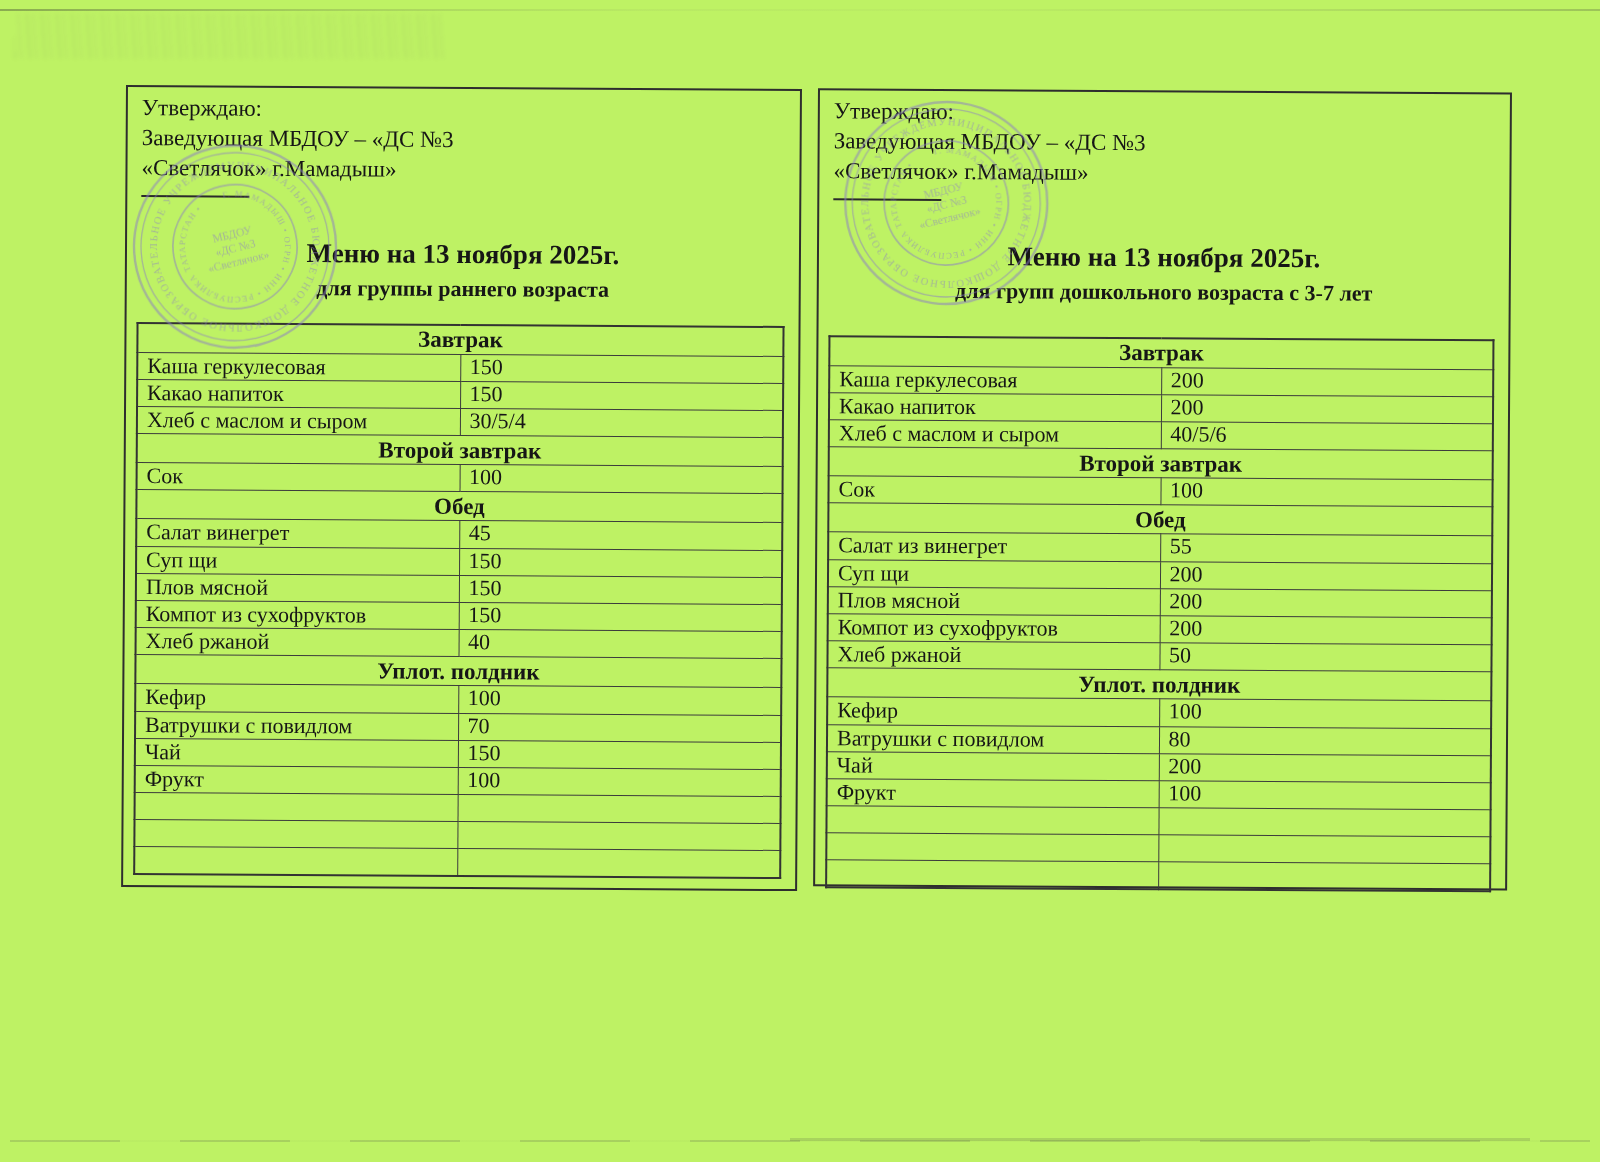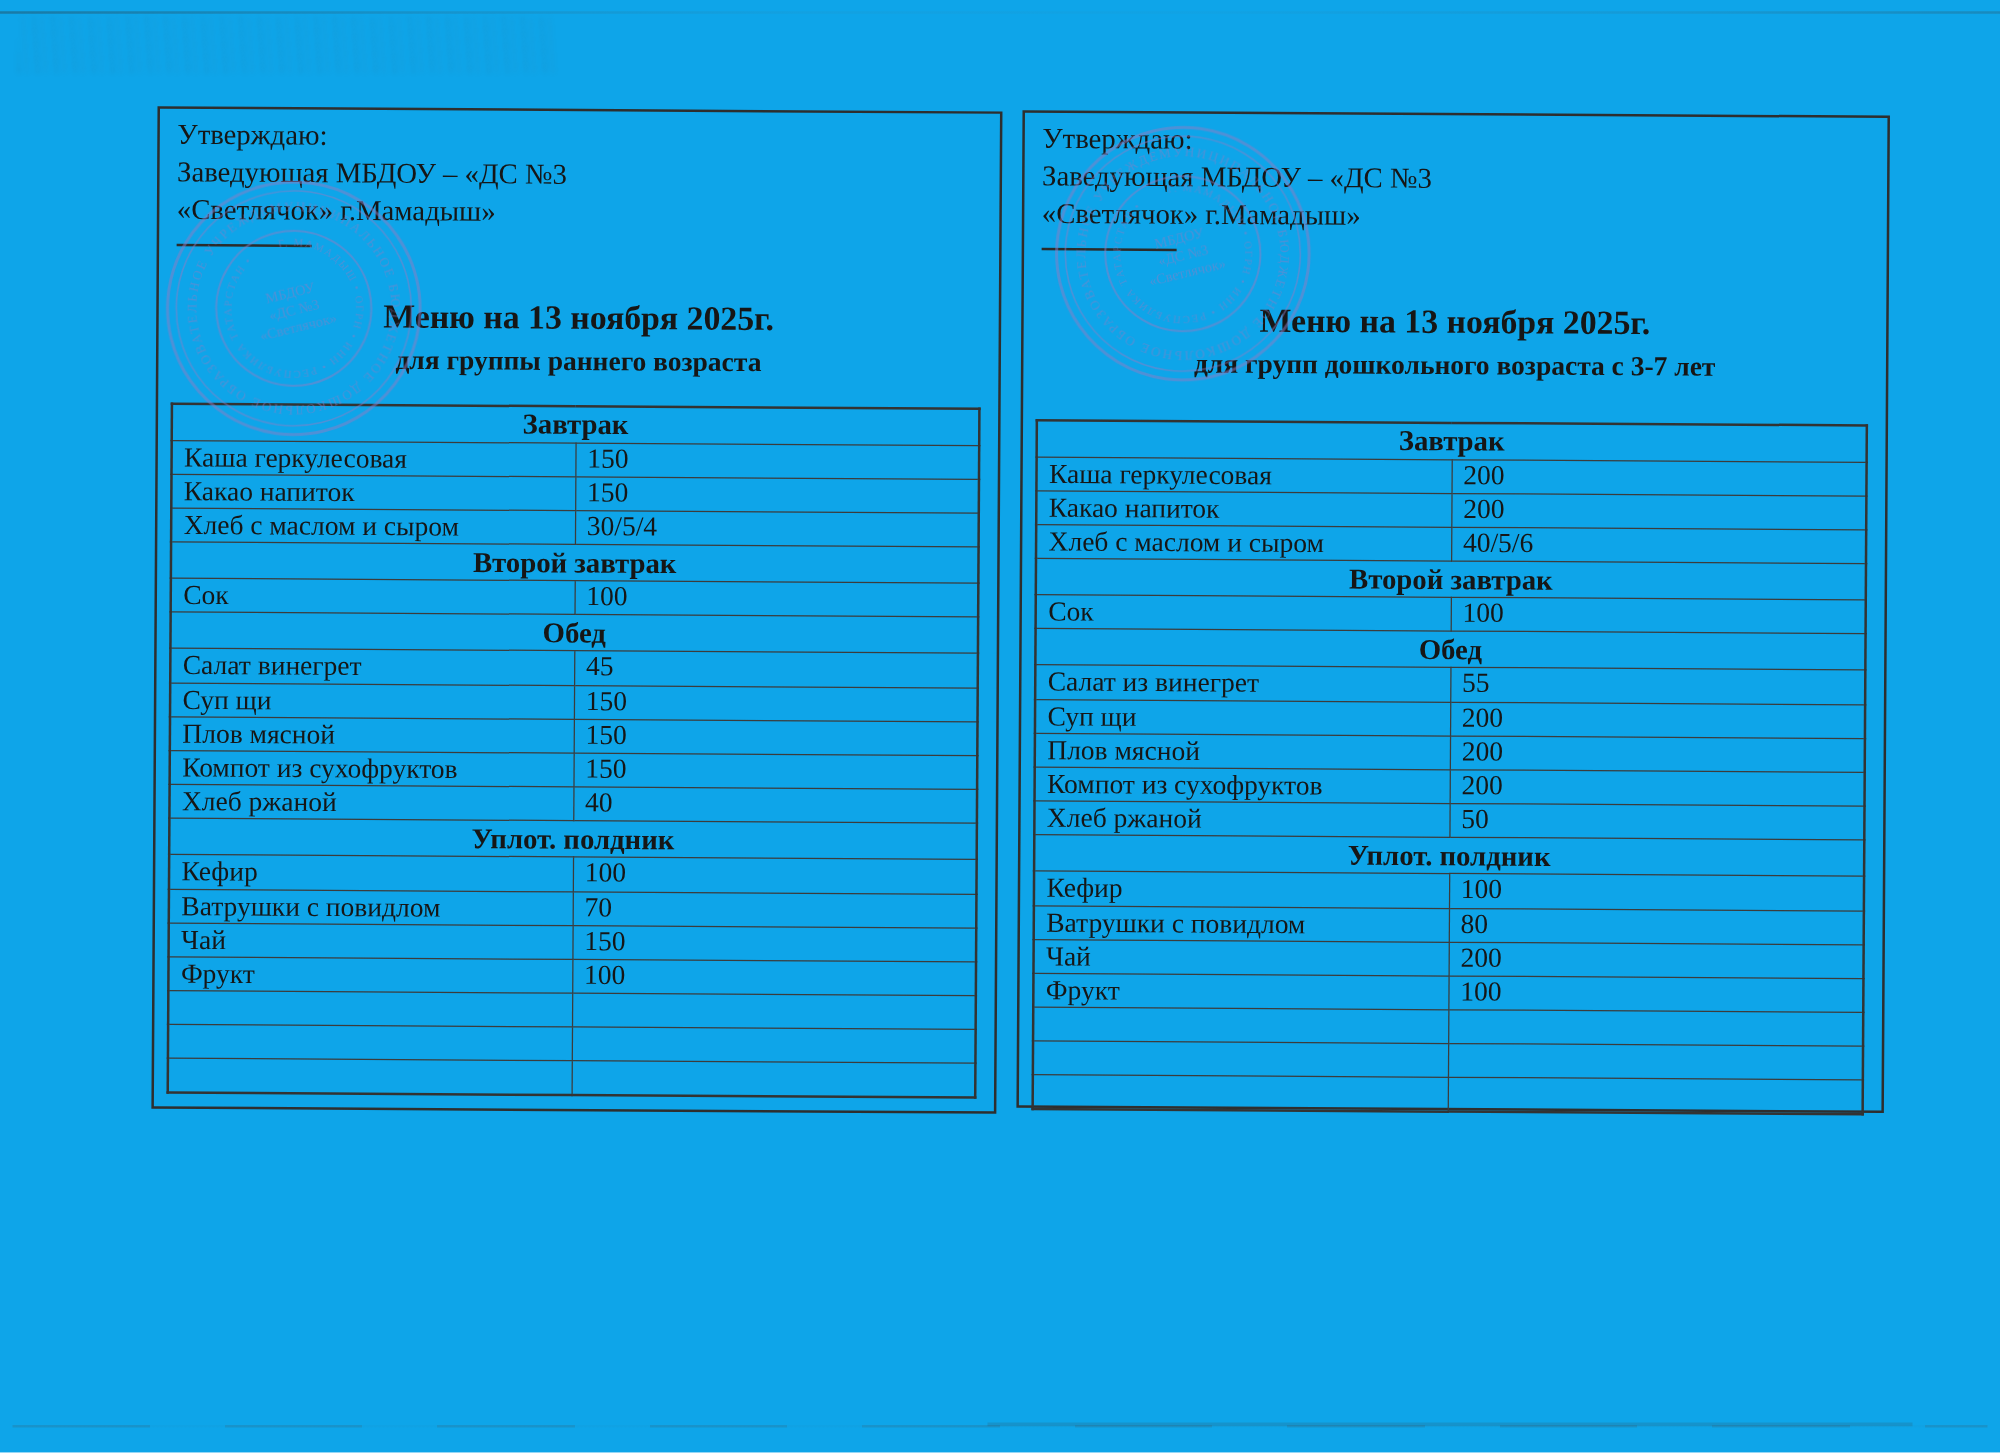--- a/index.html
+++ b/index.html
@@ -1,19 +1,19 @@
 <!DOCTYPE html>
 <html><head>
 <meta charset="utf-8">
 <style>
   html,body{margin:0;padding:0;background:#ffffff;}
   body{width:1600px;height:1162px;overflow:hidden;position:relative;
        font-family:"Liberation Serif","DejaVu Serif",serif;color:#161616;}
 
-  .sheet{position:absolute;inset:0;background:#0ea5e9;}
+  .sheet{position:absolute;inset:0;background:#bef264;}
 
   
   .artifact-top-line{position:absolute;left:0;top:9px;width:1600px;height:2px;opacity:.55;
     background:linear-gradient(90deg,rgba(45,45,45,.65) 0%,rgba(60,60,60,.30) 22%,
       rgba(90,90,90,.10) 40%,rgba(90,90,90,.06) 60%,rgba(70,70,70,.22) 84%,rgba(55,55,55,.45) 100%);}
   .artifact-top-smudge{position:absolute;left:14px;top:13px;width:430px;height:46px;opacity:.35;
     background:repeating-linear-gradient(86deg,rgba(70,70,70,.28) 0 2px,transparent 2px 6px,
       rgba(95,95,95,.16) 6px 9px,transparent 9px 15px);
     filter:blur(2px);}
   .artifact-bottom-line{position:absolute;left:10px;top:1140px;width:1580px;height:2px;opacity:.38;

